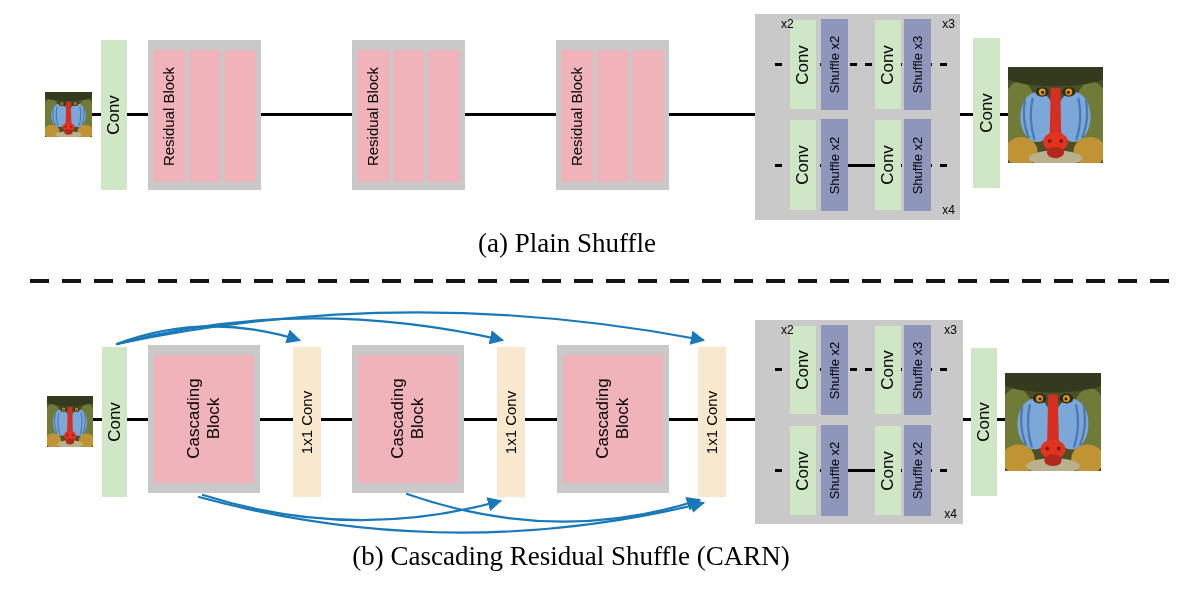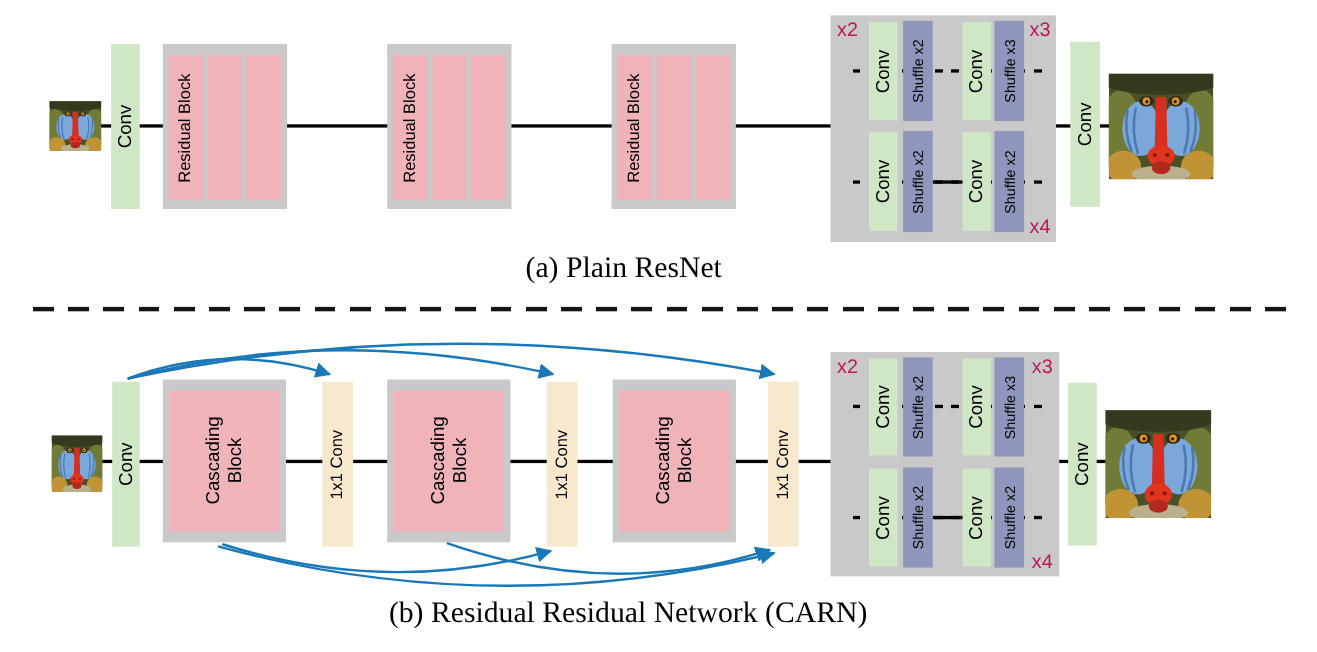--- a/index.html
+++ b/index.html
@@ -19,21 +19,21 @@
   .casc-inner{width:100%;height:100%;background:var(--block-pink,#f0b3ba);position:relative;}
   .tan-bar{position:absolute;background:var(--conv1x1-tan,#f8e8cd);z-index:2;}
 
   
   .ups-box{position:absolute;background:var(--block-gray,#c9c9c9);z-index:2;}
   .ups-green{position:absolute;background:var(--conv-green,#cfe7c4);}
   .ups-blue{position:absolute;background:var(--shuffle-blue,#8e96bb);}
   .ups-dash{position:absolute;height:3px;
             background:repeating-linear-gradient(90deg,#000 0 7px,transparent 7px 15px);}
   .ups-solid{position:absolute;height:3px;background:#000;}
-  .scale-label{position:absolute;font-size:18px;color:#be185d;z-index:3;}
+  .scale-label{position:absolute;font-size:12px;color:#000000;z-index:3;margin-left:20px;}
 
   
   .vwrap{position:absolute;inset:0;display:flex;align-items:center;justify-content:center;}
   .vlabel{transform:rotate(-90deg);white-space:nowrap;color:#000;}
   .vlabel.conv{font-size:17px;}
   .vlabel.resblock{font-size:15px;}
   .vlabel.cascblock{font-size:17px;white-space:normal;width:104px;text-align:center;line-height:1.15;}
   .vlabel.tan1x1{font-size:15px;}
   .vlabel.shuffle{font-size:13px;}
 
@@ -191,21 +191,21 @@
         <span class="vlabel conv">Conv</span>
       </div>
   </div>
 
   <div class="baboon" style="left:1008px;top:67px;width:95px;height:96px;">
     <svg viewBox="0 0 100 100" preserveAspectRatio="none">
         <use href="#mandrill"></use>
       </svg>
   </div>
 
-  <div class="caption" style="left:0;top:228px;width:1134px;">(a) Plain ResNet</div>
+  <div class="caption" style="left:0;top:228px;width:1134px;">(a) Plain Shuffle</div>
 
   <div class="separator" style="left:30px;top:279px;width:1140px;"></div>
 
   <div class="main-line" style="left:68px;top:418px;width:942px;"></div>
 
   <div class="baboon" style="left:47px;top:396px;width:46px;height:51px;">
     <svg viewBox="0 0 100 100" preserveAspectRatio="none">
         <use href="#mandrill"></use>
       </svg>
   </div>
@@ -312,21 +312,21 @@
         <span class="vlabel conv">Conv</span>
       </div>
   </div>
 
   <div class="baboon" style="left:1005px;top:373px;width:96px;height:98px;">
     <svg viewBox="0 0 100 100" preserveAspectRatio="none">
         <use href="#mandrill"></use>
       </svg>
   </div>
 
-  <div class="caption" style="left:0;top:541px;width:1142px;">(b) Residual Residual Network (CARN)</div>
+  <div class="caption" style="left:0;top:541px;width:1142px;">(b) Cascading Residual Shuffle (CARN)</div>
 
 
   <svg id="arrows" width="1197" height="593" viewBox="0 0 1197 593">
     <defs>
       <marker id="arr" viewBox="0 0 10 10" refX="8.5" refY="5" markerWidth="6.5" markerHeight="6.5" orient="auto-start-reverse">
         <path d="M0,0 L10,5 L0,10 z" fill="#1878b8"></path>
       </marker>
     </defs>
     <path class="arc" d="M117,344 Q205,311 299,340" marker-end="url(#arr)"></path>
     <path class="arc" d="M117,344 Q300,295 502,340" marker-end="url(#arr)"></path>

